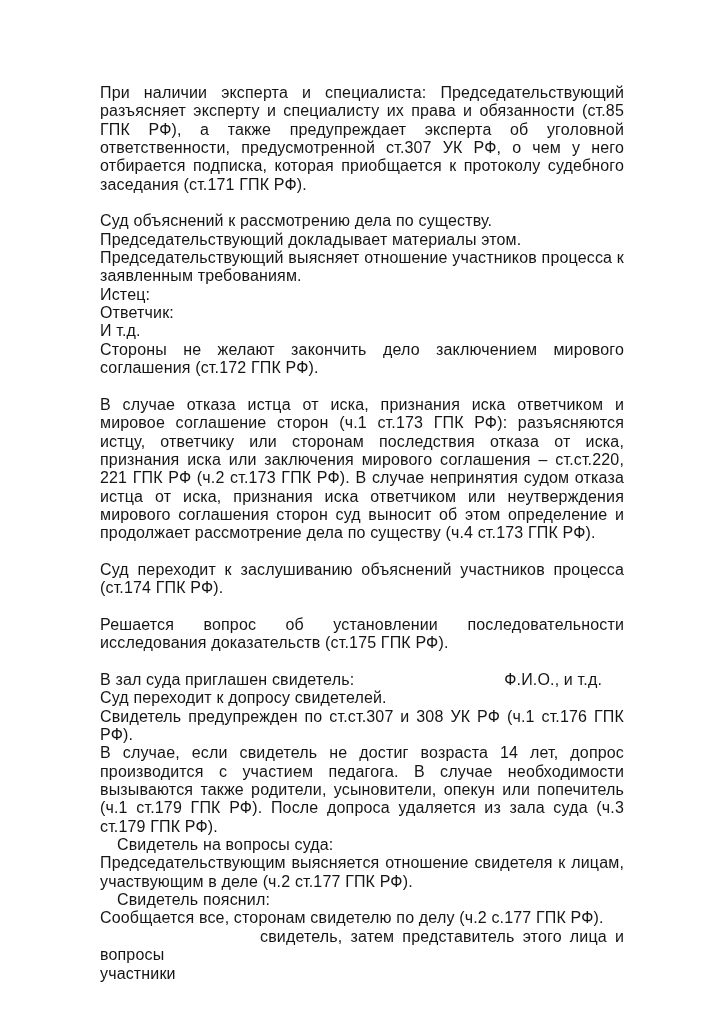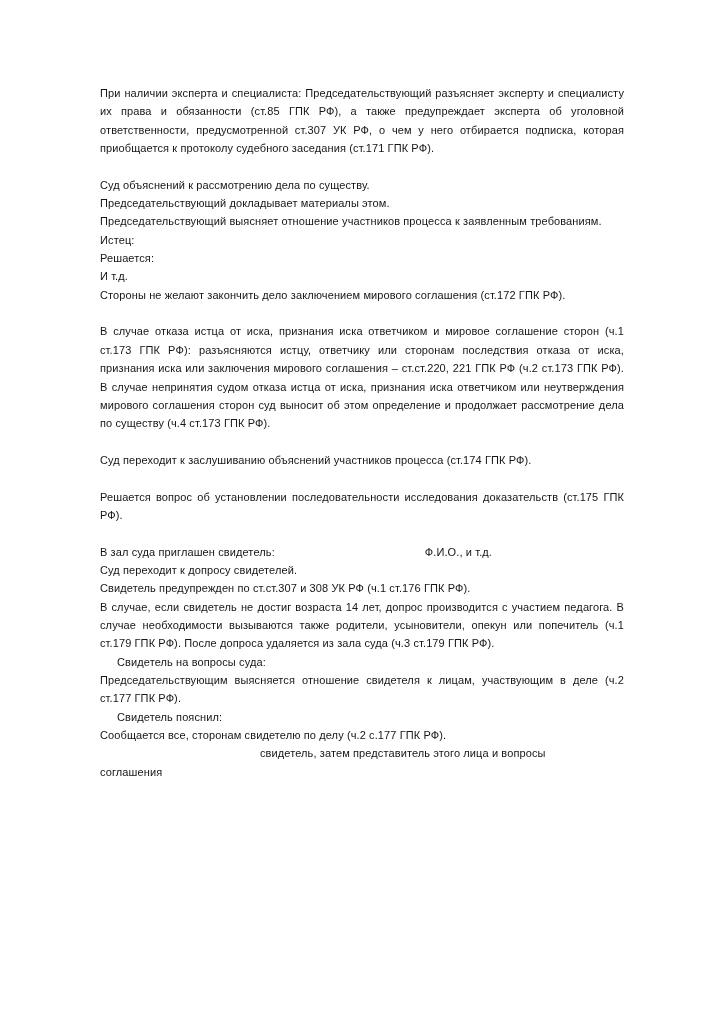--- a/index.html
+++ b/index.html
@@ -18,21 +18,21 @@
     height: 1024px;
     background: #ffffff;
     overflow: hidden;
     box-sizing: border-box;
   }
   #doc-body {
     position: absolute;
     left: 100px;
     top: 84px;
     width: 524px;
-    font-size: 11px;
+    font-size: 16px;
     line-height: 18.35px;
     letter-spacing: 0.01em;
   }
   .para {
     margin: 0;
     text-align: justify;
     text-justify: inter-word;
     white-space: pre-wrap;
   }
   
@@ -69,21 +69,21 @@
     <div class="spacer"></div>
 
     <p class="para">Суд объяснений к рассмотрению дела по существу.</p>
 
     <p class="para">Председательствующий докладывает материалы этом.</p>
 
     <p class="para block">Председательствующий выясняет отношение участников процесса к заявленным требованиям.</p>
 
     <p class="para">Истец:</p>
 
-    <p class="para">Решается:</p>
+    <p class="para">Ответчик:</p>
 
     <p class="para">И т.д.</p>
 
     <p class="para block">Стороны не желают закончить дело заключением мирового соглашения (ст.172 ГПК РФ).</p>
 
     <div class="spacer"></div>
 
     <p class="para block">В случае отказа истца от иска, признания иска ответчиком и мировое соглашение сторон (ч.1 ст.173 ГПК РФ): разъясняются истцу, ответчику или сторонам последствия отказа от иска, признания иска или заключения мирового соглашения – ст.ст.220, 221 ГПК РФ (ч.2 ст.173 ГПК РФ). В случае непринятия судом отказа истца от иска, признания иска ответчиком или неутверждения мирового соглашения сторон суд выносит об этом определение и продолжает рассмотрение дела по существу (ч.4 ст.173 ГПК РФ).</p>
 
     <div class="spacer"></div>
@@ -110,16 +110,16 @@
 
     <p class="para block">Председательствующим выясняется отношение свидетеля к лицам, участвующим в деле (ч.2 ст.177 ГПК РФ).</p>
 
     <p class="para"><span class="indent"></span><span>Свидетель пояснил:</span></p>
 
     <p class="para">Сообщается все, сторонам свидетелю по делу (ч.2 с.177 ГПК РФ).</p>
 
 
     <p class="para block"><span class="gap-tail"></span><span>свидетель, затем представитель этого лица и вопросы</span></p>
 
-    <p class="para">соглашения</p>
+    <p class="para">участники</p>
 
   </div>
 </div>
 
 </body></html>

